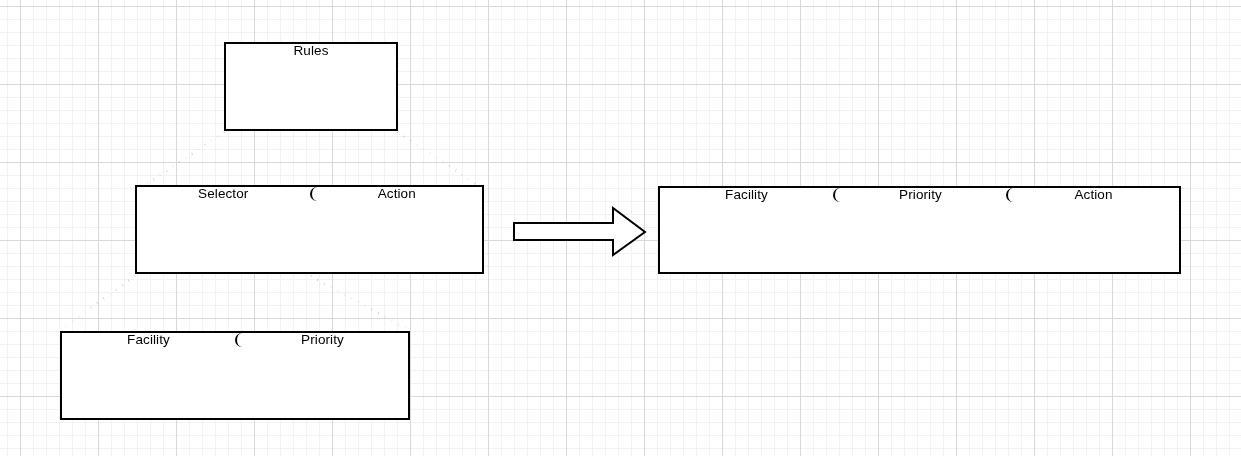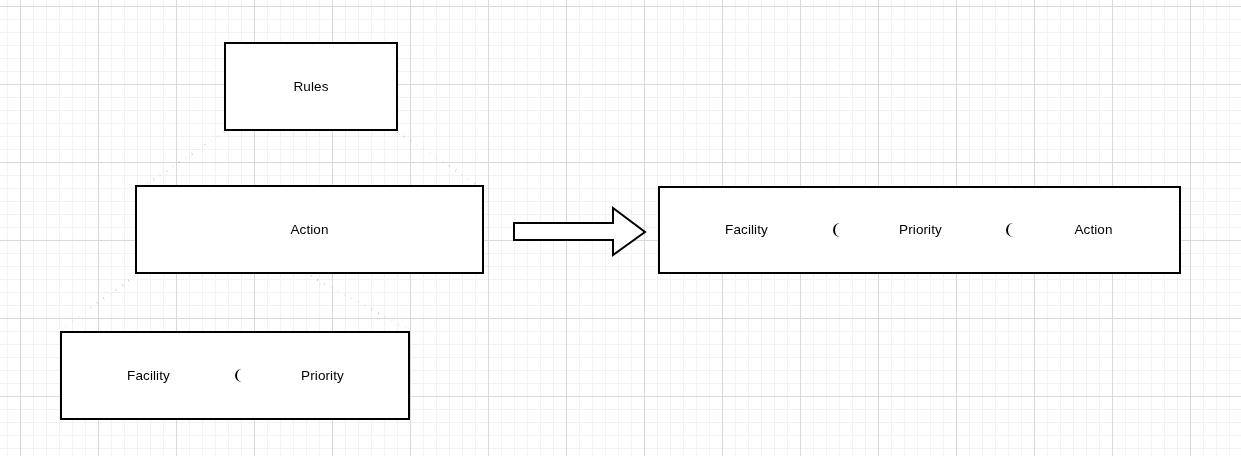--- a/index.html
+++ b/index.html
@@ -34,21 +34,21 @@
       7px 6px,
       7px 6px;
   }
 
   .box {
     position: absolute;
     box-sizing: border-box;
     border: 2px solid #000000;
     background: #ffffff;
     display: flex;
-    align-items: center;
+    align-items: flex-start;
   }
   .cell {
     box-sizing: border-box;
     display: flex;
     align-items: center;
     justify-content: center;
     font-size: 13.5px;
     color: #000000;
     line-height: 1;
     letter-spacing: 0.1px;
@@ -95,20 +95,21 @@
 </head>
 <body>
 
 <div id="canvas">
 
   <div class="box" id="box-rules">
     <div class="cell">Rules</div>
   </div>
 
   <div class="box" id="box-selaction">
+    <div class="cell">Selector</div>
     <div class="cell">Action</div>
   </div>
 
   <div class="box" id="box-facprio">
     <div class="cell">Facility</div>
     <div class="cell">Priority</div>
   </div>
 
   <div class="box" id="box-flat">
     <div class="cell">Facility</div>

